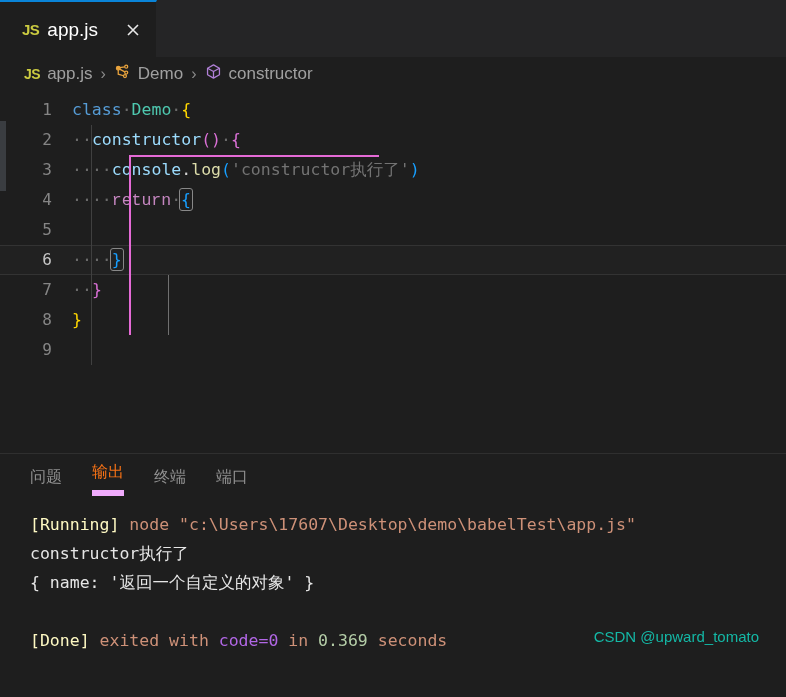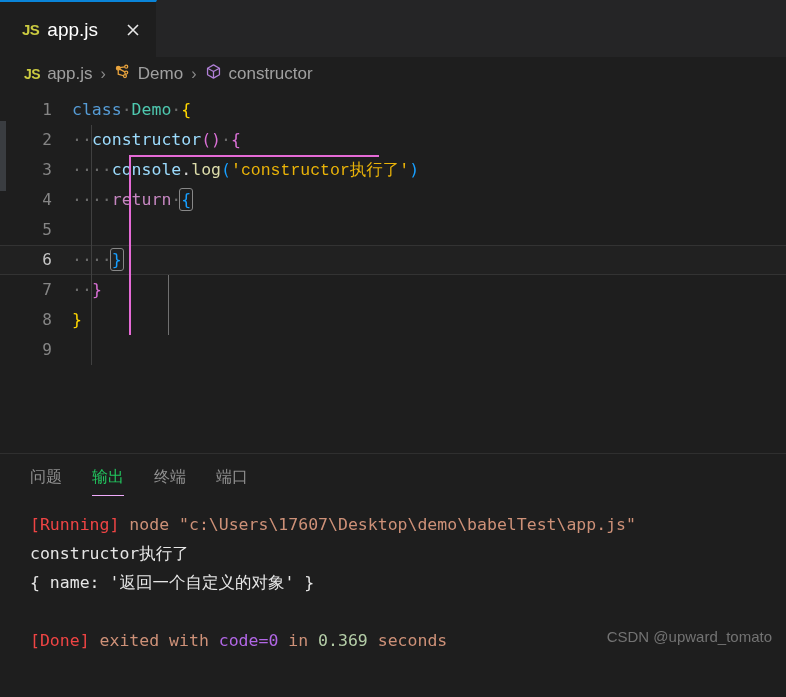--- a/index.html
+++ b/index.html
@@ -131,25 +131,25 @@
     color: #858585;
     font-size: 16px;
     font-family: "DejaVu Sans Mono", "Liberation Mono", monospace;
     user-select: none;
   }
   .line.current .ln { color: #c6c6c6; }
   .code { position: relative; }
 
   
   .t-kw      { color: #569cd6; }
-  .t-ctrl    { color: #c586c0; }
+  .t-ctrl    { color: #c586c0; font-family: Liberation Mono, monospace; }
   .t-class   { color: #4ec9b0; }
   .t-fn      { color: #dcdcaa; }
   .t-var     { color: #9cdcfe; }
-  .t-str     { color: #eab308; font-family: Liberation Mono, monospace; }
+  .t-str     { color: #737373; }
   .t-plain   { color: #d4d4d4; }
   .t-b-yellow{ color: #ffd700; }
   .t-b-pink  { color: #da70d6; }
   .t-b-blue  { color: #179fff; }
   .t-dot     { color: #6b6b6b; }
 
   .bracket-match {
     outline: 1px solid #888888;
     outline-offset: 1px;
     border-radius: 1px;
@@ -197,47 +197,47 @@
   }
   .ptab {
     font-size: 16px;
     color: #8f8f8f;
     padding-bottom: 7px;
     border-bottom: 1px solid transparent;
     cursor: pointer;
     white-space: nowrap;
   }
   .ptab.active {
-    color: #22c55e;
-    border-bottom: 1px solid #f0abfc;
+    color: #f97316;
+    border-bottom: 6px solid #f0abfc;
   }
 
   .output {
     flex: 1;
     padding: 14px 0 0 30px;
     font-family: "DejaVu Sans Mono", "Liberation Mono", monospace;
     font-size: 16.5px;
     line-height: 29px;
     white-space: pre-wrap;
     word-break: break-all;
     overflow: hidden;
   }
-  .o-blue   { color: #ef4444; }
+  .o-blue   { color: #fef9c3; }
   .o-salmon { color: #ce9178; }
   .o-white  { color: #e6e6e6; }
   .o-purple { color: #b267e6; }
   .o-green  { color: #b5cea8; }
   .o-blank  { display: block; height: 29px; }
 
   .watermark {
     position: absolute;
-    right: 14px;
+    right: 27px;
     bottom: 10px;
     font-size: 15px;
-    color: #737373;
+    color: #14b8a6;
     font-family: "Liberation Sans", sans-serif;
     user-select: none;
   }
 </style>
 </head>
 <body>
 
 <div id="app">
 
   <div class="tabbar">

